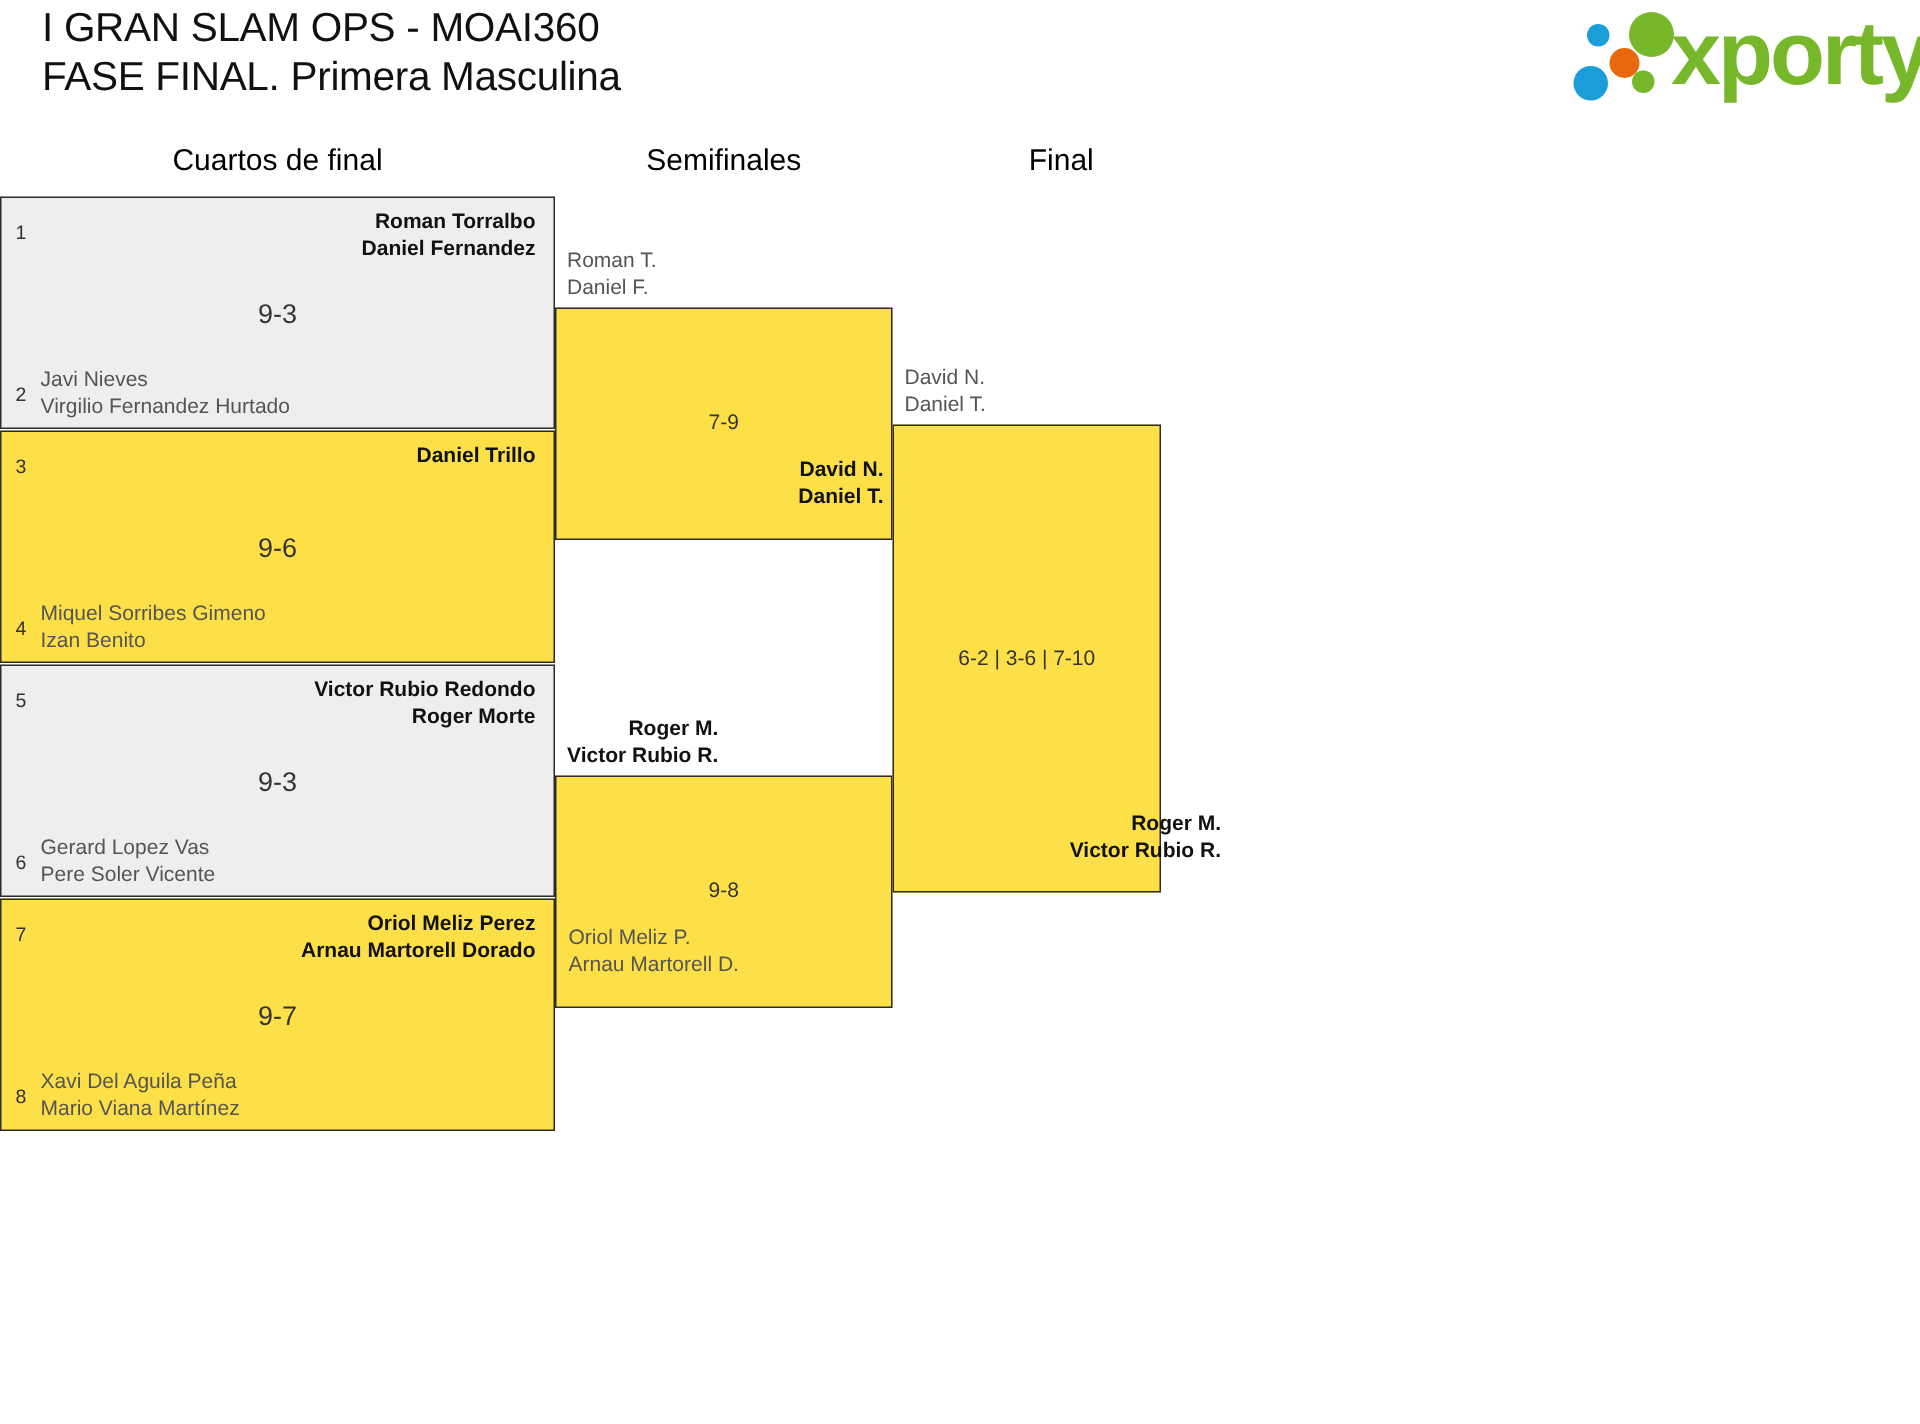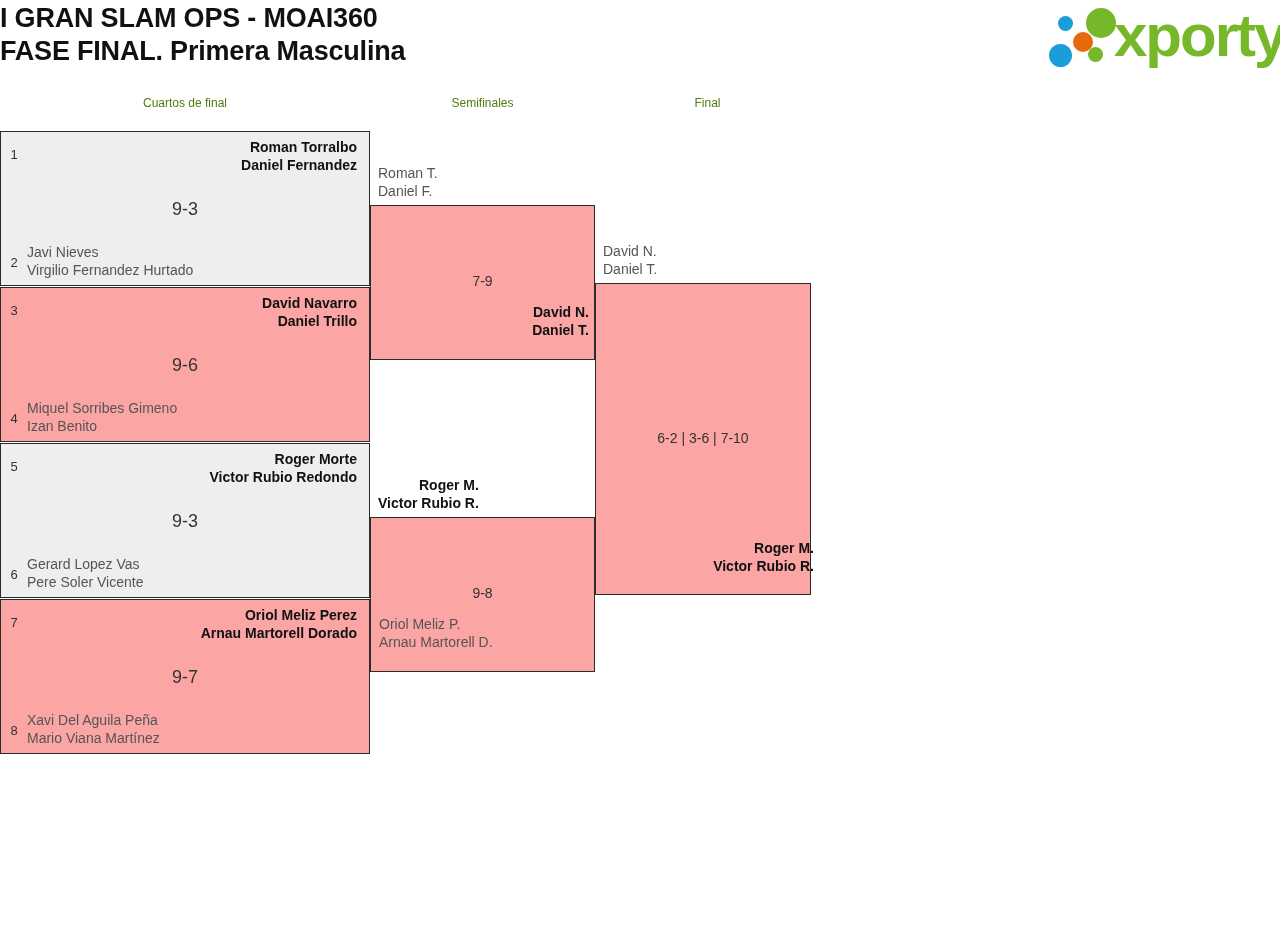--- a/index.html
+++ b/index.html
@@ -23,25 +23,26 @@
     left: 0; top: 0;
     width: 1280px; height: 90px;
   }
   #title-block {
     position: absolute;
     left: 0; top: 2px;
     width: 900px;
   }
   .title-line {
     font-size: 27px;
-    font-weight: bold;
+    font-weight: normal;
     line-height: 33px;
     color: #111111;
     letter-spacing: -0.2px;
     white-space: nowrap;
+    margin-left: 28px;
   }
 
   
   #logo {
     position: absolute;
     left: 1048px; top: 6px;
     width: 228px; height: 62px;
   }
   #logo-dots {
     position: absolute;
@@ -60,41 +61,41 @@
     font-size: 60px;
     font-weight: bold;
     color: #76b82a;
     letter-spacing: -2px;
     line-height: 56px;
   }
 
   
   .round-header {
     position: absolute;
-    font-size: 12px;
-    color: #4d7c0f;
+    font-size: 20px;
+    color: #000000;
     text-align: center;
     white-space: nowrap;
   }
   #round-header-0 { left: 0px;   top: 96px; width: 370px; }
   #round-header-1 { left: 370px; top: 96px; width: 225px; }
   #round-header-2 { left: 595px; top: 96px; width: 225px; }
 
   
   #bracket {
     position: absolute;
     left: 0; top: 0;
     width: 1280px; height: 949px;
   }
 
   
   .match {
     position: absolute;
     border: 1px solid #2b2b2b;
-    background: #fca5a5;
+    background: #fde047;
   }
   .match.shaded { background: #eeeeee; }
 
   
   .r1 { left: 0px; width: 370px; height: 155px; }
   .r1 .team {
     position: absolute;
     left: 26px;
     width: 330px;
     line-height: 18px;
@@ -133,21 +134,21 @@
   .r2 .score {
     position: absolute;
     left: 0; right: 0;
     top: 67px;
     text-align: center;
     font-size: 14px;
     color: #333333;
   }
 
   
-  .r3 { left: 595px; width: 216px; height: 312px; }
+  .r3 { left: 595px; width: 179px; height: 312px; }
   .r3 .team {
     position: absolute;
     left: 8px;
     width: 210px;
     line-height: 18px;
     font-size: 14px;
   }
   .r3 .score {
     position: absolute;
     left: 0; right: 0;
@@ -210,36 +211,35 @@
     <div class="seed seed-bottom">2</div>
     <div class="team team-bottom loser">
       <span class="pname">Javi Nieves</span>
       <span class="pname">Virgilio Fernandez Hurtado</span>
     </div>
   </div>
 
   <div class="match r1" style="top:287px;">
     <div class="seed seed-top">3</div>
     <div class="team team-top winner">
-      <span class="pname">David Navarro</span>
       <span class="pname">Daniel Trillo</span>
     </div>
     <div class="score">9-6</div>
     <div class="seed seed-bottom">4</div>
     <div class="team team-bottom loser">
       <span class="pname">Miquel Sorribes Gimeno</span>
       <span class="pname">Izan Benito</span>
     </div>
   </div>
 
   <div class="match r1 shaded" style="top:443px;">
     <div class="seed seed-top">5</div>
     <div class="team team-top winner">
+      <span class="pname">Victor Rubio Redondo</span>
       <span class="pname">Roger Morte</span>
-      <span class="pname">Victor Rubio Redondo</span>
     </div>
     <div class="score">9-3</div>
     <div class="seed seed-bottom">6</div>
     <div class="team team-bottom loser">
       <span class="pname">Gerard Lopez Vas</span>
       <span class="pname">Pere Soler Vicente</span>
     </div>
   </div>
 
   <div class="match r1" style="top:599px;">

